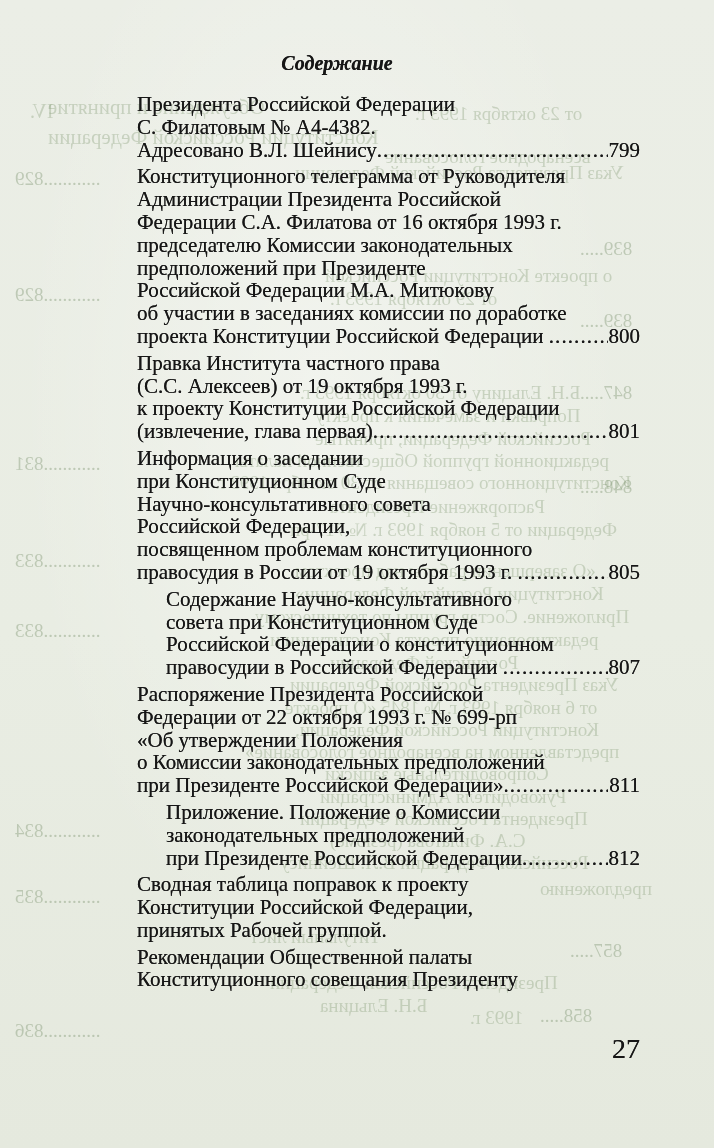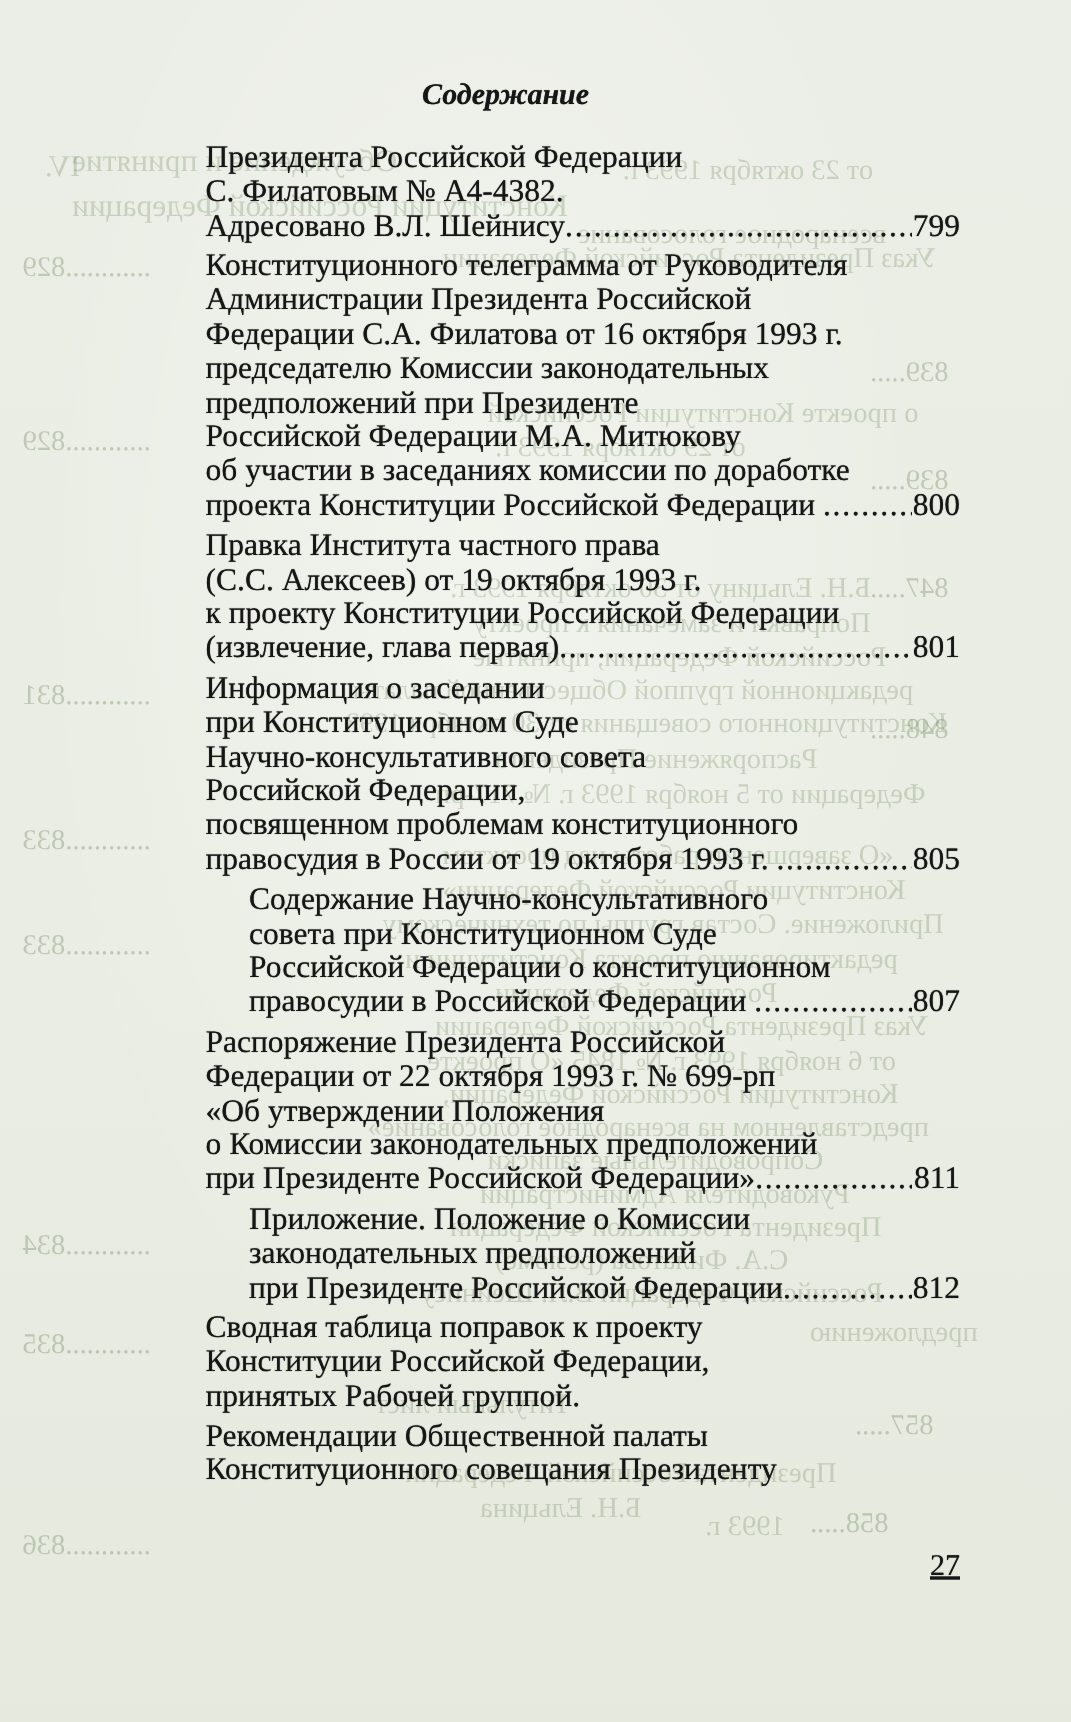--- a/index.html
+++ b/index.html
@@ -45,23 +45,22 @@
   .leader-row{display:flex;align-items:flex-end;}
   .leader-text{white-space:pre;flex:0 0 auto;}
   .dots{flex:1 1 auto;overflow:hidden;white-space:nowrap;}
   .dots::after{
     content:"....................................................................................................";
     letter-spacing:1.1px;
   }
   .pageno{flex:0 0 auto;white-space:nowrap;padding-left:1px;}
   .folio{
     position:absolute;top:1033px;left:586px;width:54px;
-    text-align:right;font-size:20px;z-index:2;
+    text-align:right;font-size:28px;z-index:2;
     text-shadow:0 0 0.6px rgba(22,22,22,0.85);
-    text-decoration:underline;
   }
 </style>
 </head>
 <body>
 
 <div class="page">
   <div class="bleed">
       <span style="left: 30px; top: 100px; font-size: 20px;">IV.</span>
       <span style="left: 48px; top: 95px; font-size: 21px;">Обсуждение и принятие</span>
       <span style="left: 48px; top: 125px; font-size: 21px;">Конституции Российской Федерации</span>

